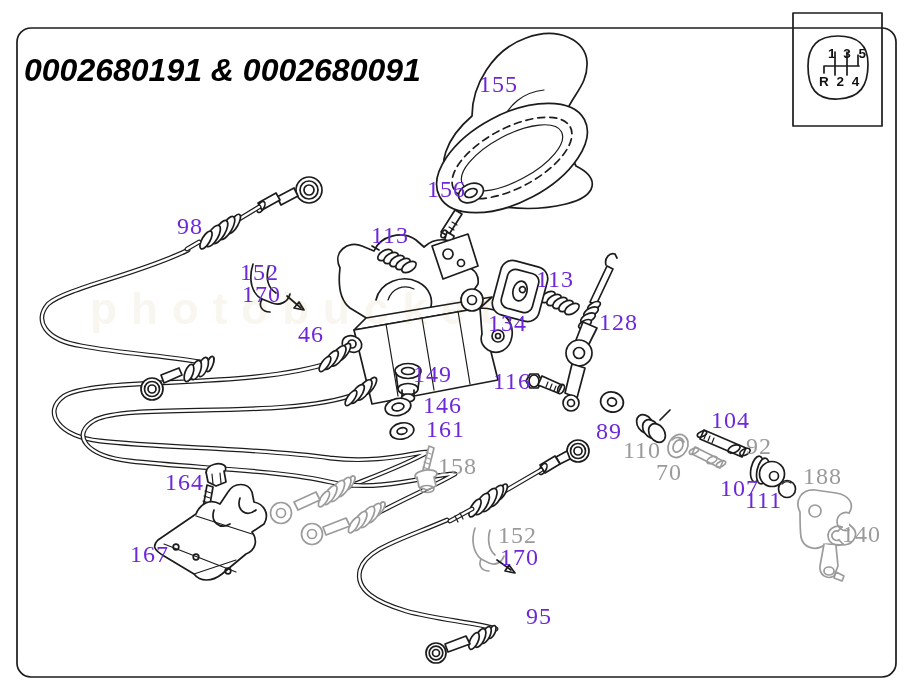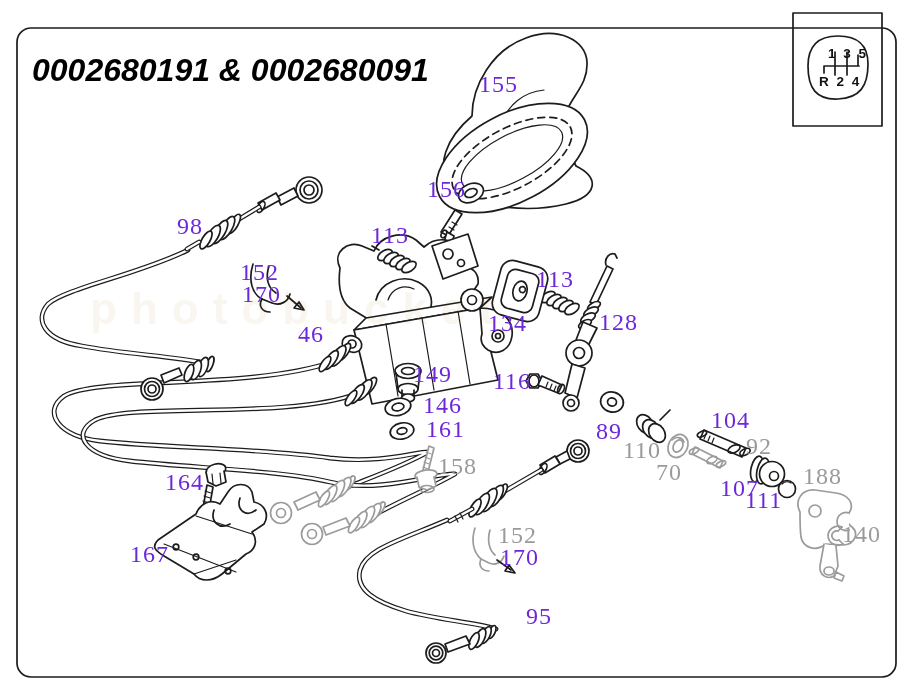--- a/index.html
+++ b/index.html
@@ -11,21 +11,21 @@
     fill:none;stroke:#1c1c1c;stroke-width:1.7;stroke-linecap:round;stroke-linejoin:round;}
   svg .wf{fill:#ffffff;}
   svg .tw{fill:none;stroke:#1c1c1c;stroke-width:4.8;}
   svg .ti{fill:none;stroke:#ffffff;stroke-width:2.4;}
   svg .thin{stroke-width:1.2;}
   svg .gray *{stroke:#9b9b9b;}
   svg text{fill:#111;stroke:none;font-family:"Liberation Sans",sans-serif;font-weight:bold;}
   .lbl{position:absolute;z-index:3;font:24px "Liberation Serif",serif;color:#6d28d9;
        white-space:nowrap;letter-spacing:1px;}
   .lbl.muted{color:#9a9a9a;}
-  .title{position:absolute;z-index:3;left:32px;top:52px;width:460px;
+  .title{position:absolute;z-index:3;left:24px;top:52px;width:460px;
          font-family:"Liberation Sans",sans-serif;font-style:italic;font-weight:bold;
          font-size:32px;color:#000;letter-spacing:0px;}
   .wm{position:absolute;z-index:2;pointer-events:none;color:#a16207;
       font-family:"Liberation Sans",sans-serif;font-weight:bold;}
   .wm.main{left:90px;top:284px;width:790px;font-size:44px;letter-spacing:14px;opacity:0.06;}
   .wm.band{left:55px;top:486px;width:840px;font-size:22px;letter-spacing:7px;opacity:0.08;}
 </style>
 </head>
 <body>
 

